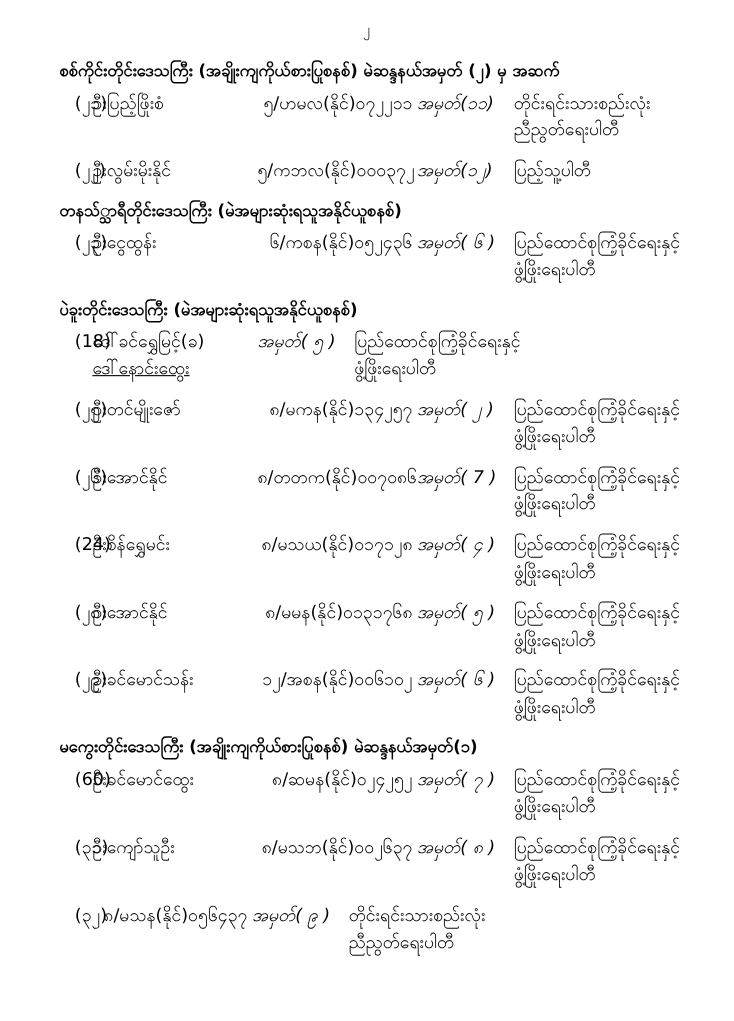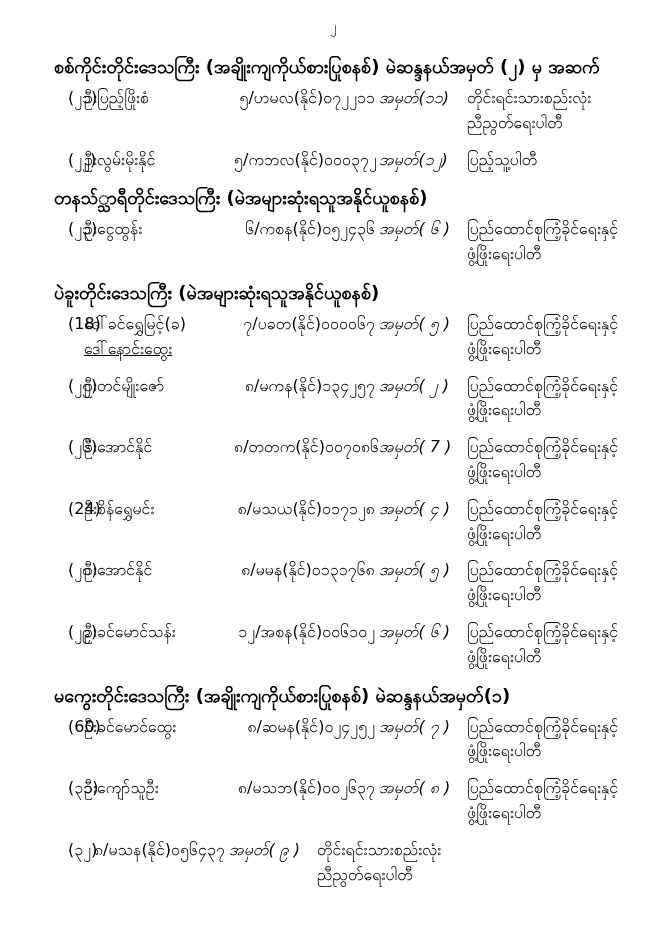--- a/index.html
+++ b/index.html
@@ -25,21 +25,21 @@
   .page-number {
     text-align: center;
     font-size: 13px;
     margin: 0 0 16px 0;
     letter-spacing: 0.5px;
   }
   .section {
     margin-bottom: 2px;
   }
   .section-heading {
-    font-size: 18px;
+    font-size: 15px;
     font-weight: bold;
     margin: 0 0 6px 14px;
     line-height: 1.5;
     white-space: nowrap;
   }
   .section + .section > .section-heading {
   }
   .rows {
     margin: 0 0 0 0;
   }
@@ -134,21 +134,20 @@
             </div>
           </div>
         </div>
       </div>
       <div class="section">
         <div class="section-heading">ပဲခူးတိုင်းဒေသကြီး (မဲအများဆုံးရသူအနိုင်ယူစနစ်)</div>
         <div class="rows">
           <div class="row">
             <div class="c-num">(18)</div>
             <div class="c-name"><span>ဒေါ်ခင်ရွှေမြင့်(ခ)</span><span class="name-line2">ဒေါ်နောင်းထွေး</span></div>
-            <div class="c-nrc">၇/ပခတ(နိုင်)၀၀၀၀၆၇</div>
             <div class="c-serial">အမှတ်( ၅ )</div>
             <div class="c-party">
               <span class="party-line">ပြည်ထောင်စုကြံ့ခိုင်ရေးနှင့်</span>
               <span class="party-line">ဖွံ့ဖြိုးရေးပါတီ</span>
             </div>
           </div>
         </div>
       </div>
       <div class="section">
         <div class="rows">

